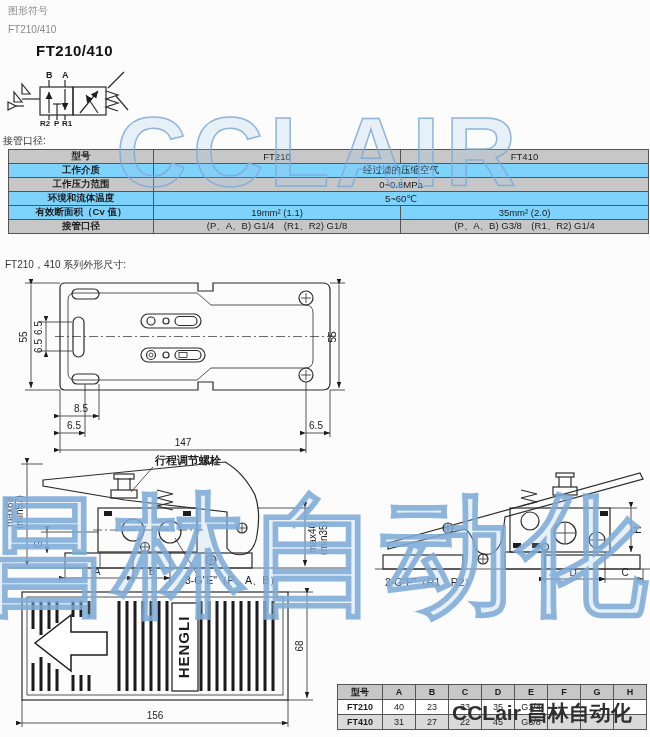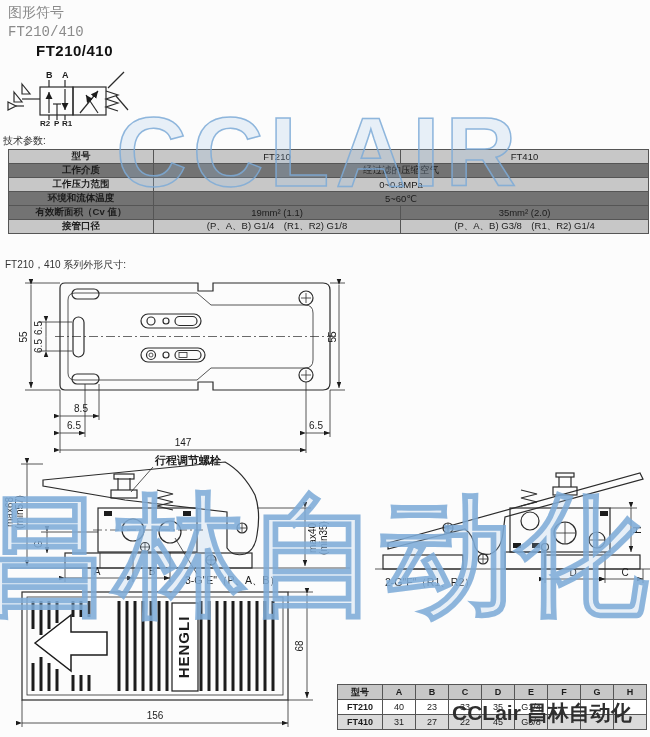--- a/index.html
+++ b/index.html
@@ -3,33 +3,33 @@
 <meta charset="utf-8">
 <style>
   html,body{margin:0;padding:0;}
   body{
     width:650px;height:737px;position:relative;overflow:hidden;
     background:#fcfcfc;
     font-family:"Liberation Sans","DejaVu Sans",sans-serif;
     color:#222;
   }
   .abs{position:absolute;}
-  .graytxt{color:#8a8a8a;font-size:14px;font-family:Liberation Mono, monospace;}
+  .graytxt{color:#8a8a8a;font-size:10px;}
   .smalltxt{font-size:10px;color:#333;}
   .doctitle{font-size:15px;font-weight:bold;color:#111;letter-spacing:.5px;}
 
   
   table.spec{border-collapse:collapse;width:640px;table-layout:fixed;}
   table.spec td{
     border:1px solid #555;height:12px;padding:0 3px;
     font-size:9.5px;text-align:center;vertical-align:middle;
     white-space:nowrap;overflow:hidden;color:#1c1c1c;
   }
   table.spec tr.gray td{background:#c7c7c7;}
-  table.spec tr.white td{background:#737373;margin-left:24px;}
+  table.spec tr.white td{background:#7dd3fc;margin-left:24px;}
   table.spec td.lab{font-weight:bold;}
 
   
   table.dims{border-collapse:collapse;width:309px;table-layout:fixed;}
   table.dims td{
     border:1px solid #555;height:14px;padding:0 1px;
     font-size:9px;text-align:center;vertical-align:middle;
     white-space:nowrap;overflow:hidden;background:#fff;color:#1c1c1c;
   }
   table.dims tr.hdr td{background:#c7c7c7;font-weight:bold;}
@@ -99,21 +99,21 @@
     <line class="ln" x1="10" y1="40" x2="18" y2="40"></line>
   </g>
 
   <g>
     <polyline class="ln" points="100,25 112,29 100,33 112,37 100,41 112,45"></polyline>
     <line class="ln" x1="102" y1="22" x2="118" y2="6"></line>
     <line class="ln" x1="110" y1="30" x2="122" y2="44"></line>
   </g>
 </svg>
 
-<div class="abs smalltxt" style="left:3px;top:134px;">技术参数:</div>
+<div class="abs smalltxt" style="left:3px;top:134px;">接管口径:</div>
 
 <table class="spec abs" style="left:8px;top:149px;">
   <colgroup>
       <col style="width:145px">
       <col style="width:247px">
       <col style="width:248px">
     </colgroup>
   <tbody>
       <tr class="gray">
     <td class="lab">型号</td>

